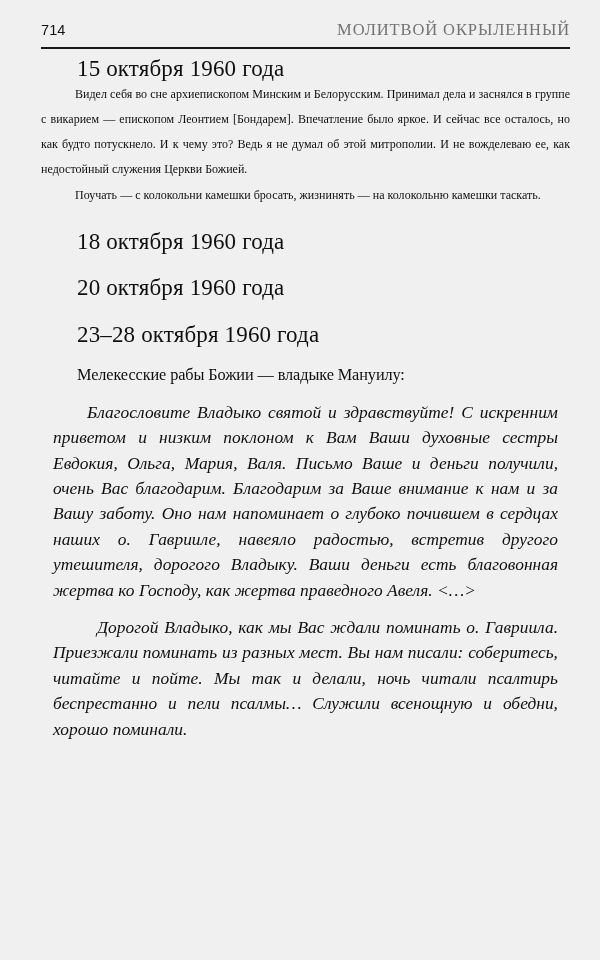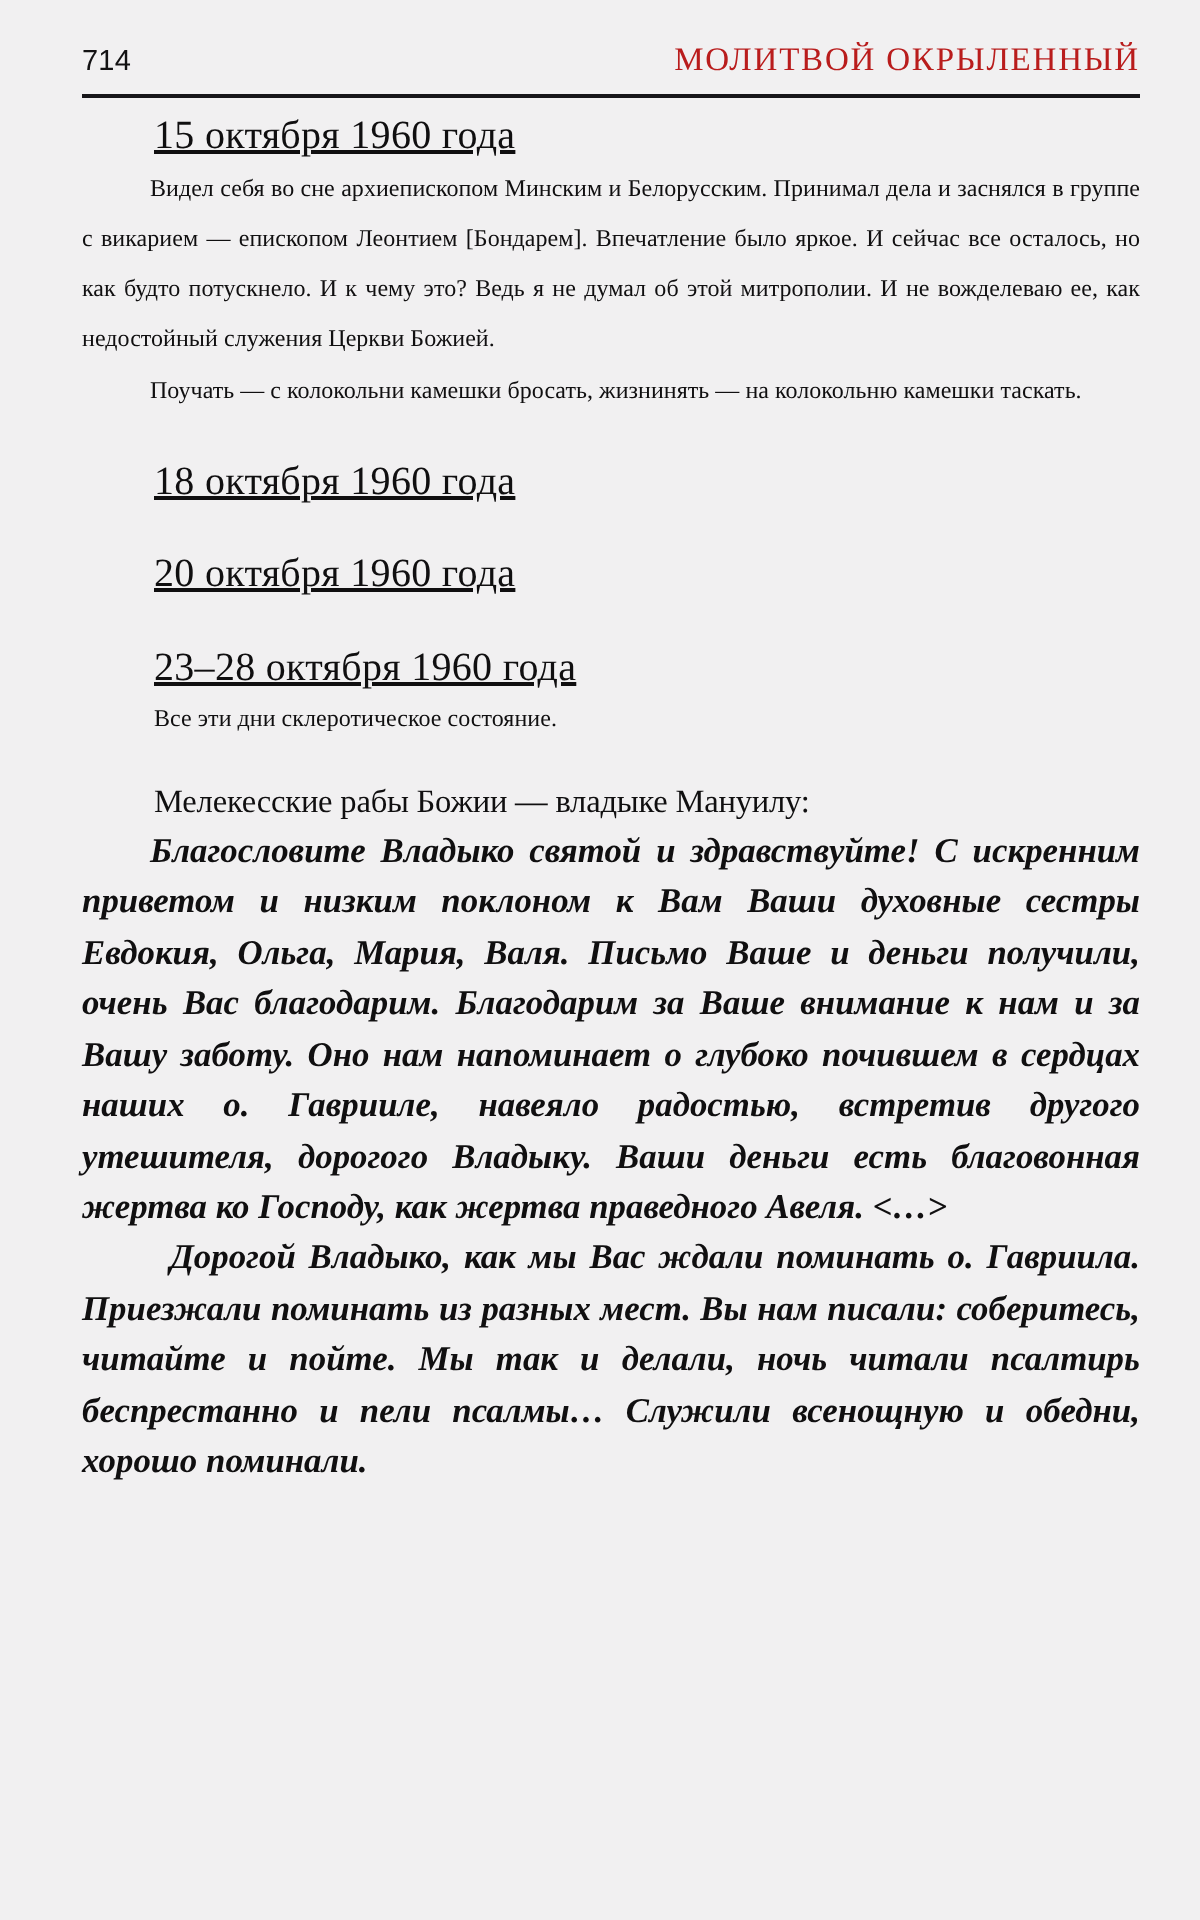--- a/index.html
+++ b/index.html
@@ -39,21 +39,21 @@
     font-family: "Liberation Sans", "DejaVu Sans", sans-serif;
     font-size: 14.5px;
     letter-spacing: 0.1px;
     color: #131213;
   }
   .running-title {
     font-family: "Liberation Serif", "DejaVu Serif", serif;
     font-size: 16.5px;
     letter-spacing: 0.9px;
     text-transform: uppercase;
-    color: #b91c1c;
+    color: #737373;
   }
   .header-rule {
     position: absolute;
     left: 41px;
     top: 47px;
     width: 529px;
     height: 2px;
     background: #17161a;
   }
 
@@ -62,26 +62,25 @@
     position: absolute;
     left: 41px;
     top: 56px;
     width: 529px;
   }
 
   .entry { margin: 0; }
 
   .date-heading {
     font-family: "Liberation Serif", "DejaVu Serif", serif;
-    font-size: 20px;
+    font-size: 23px;
     line-height: 25.5px;
     margin: 0 0 0 36px;
     letter-spacing: 0.15px;
     white-space: nowrap;
-    text-decoration: underline;
   }
 
   p.body {
     font-family: "Liberation Serif", "DejaVu Serif", serif;
     font-size: 12px;
     line-height: 25.3px;
     text-align: justify;
     text-align-last: left;
     margin: 0;
     text-indent: 34px;
@@ -96,26 +95,26 @@
     line-height: 25.3px;
     margin: 0 0 0 36px;
     text-indent: 0;
     white-space: nowrap;
     letter-spacing: -0.1px;
   }
 
   p.letter {
     font-family: "Liberation Serif", "DejaVu Serif", serif;
     font-style: italic;
-    font-weight: 700;
+    font-weight: 400;
     font-size: 17.4px;
     line-height: 25.4px;
     text-align: justify;
     text-align-last: left;
-    margin: 0;
+    margin: 12px;
     text-indent: 34px;
     letter-spacing: 0.02px;
   }
   p.letter.deep-indent { text-indent: 44px; }
   .gap-md { height: 15px; }
   .gap-lg { height: 21px; }
 </style>
 </head>
 <body>
 
@@ -144,21 +143,20 @@
     <div class="gap-lg"></div>
 
     <div class="entry">
       <div class="date-heading">20 октября 1960 года</div>
     </div>
 
     <div class="gap-lg"></div>
 
     <div class="entry">
       <div class="date-heading">23–28 октября 1960 года</div>
-      <p class="body no-indent">Все эти дни склеротическое состояние.</p>
     </div>
 
     <div class="gap-md"></div>
 
     <div class="entry">
       <p class="sans-line">Мелекесские рабы Божии — владыке Мануилу:</p>
       <p class="letter">Благословите Владыко святой и здравствуйте! С иск­ренним приветом и низким поклоном к Вам Ваши духов­ные сестры Евдокия, Ольга, Мария, Валя. Письмо Ваше и деньги получили, очень Вас благодарим. Благодарим за Ваше внимание к нам и за Вашу заботу. Оно нам напо­минает о глубоко почившем в сердцах наших о. Гаврииле, навеяло радостью, встретив другого утешителя, дорогого Владыку. Ваши деньги есть благовонная жертва ко Госпо­ду, как жертва праведного Авеля. &lt;…&gt;</p>
       <p class="letter deep-indent">Дорогой Владыко, как мы Вас ждали поминать о. Гавриила. Приезжали поминать из разных мест. Вы нам писали: соберитесь, читайте и пойте. Мы так и де­лали, ночь читали псалтирь беспрестанно и пели псал­мы… Служили всенощную и обедни, хорошо поминали.</p>
     </div>
 

